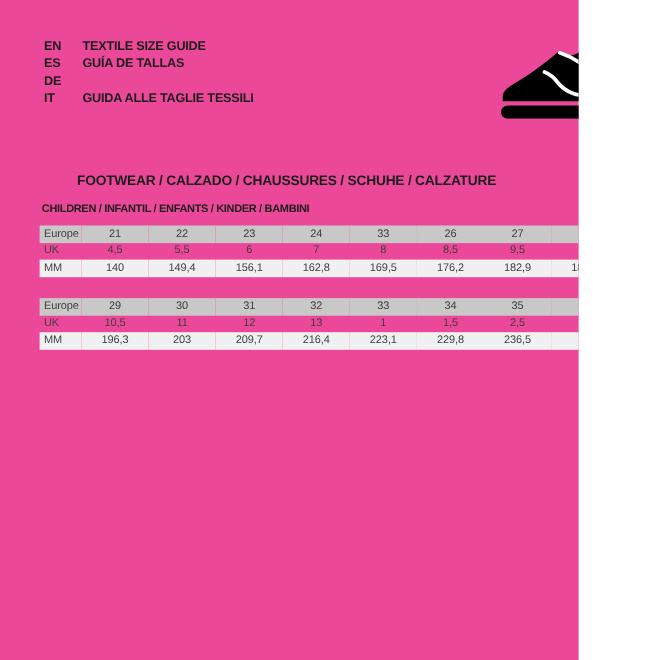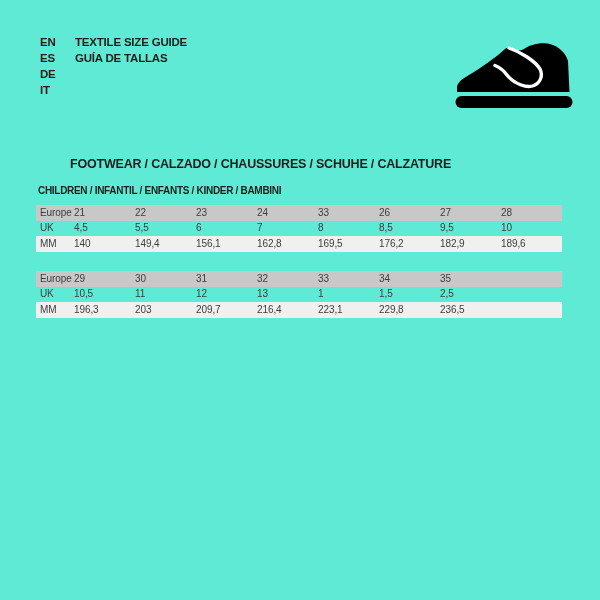--- a/index.html
+++ b/index.html
@@ -1,19 +1,19 @@
 <!DOCTYPE html>
 <html><head>
 <meta charset="utf-8">
 <style>
   * { margin:0; padding:0; box-sizing:border-box; }
   html,body { background:#fff; }
   body { font-family:"Liberation Sans", sans-serif; }
   .page {
-    position:relative; width:600px; height:600px; background:#5eead4;
+    position:relative; width:526px; height:600px; background:#ec4899;
     overflow:hidden; color:#1d1d1b;
   }
   
   .lang-block { position:absolute; left:40px; top:34px; }
   .lang-row { display:flex; height:16px; align-items:center;
               font-weight:bold; font-size:11.5px; letter-spacing:-0.2px; color:#1d1d1b; }
   .lang-code { width:35px; }
   .lang-title { white-space:nowrap; }
   
   .shoe-wrap { position:absolute; left:455px; top:42px; width:118px; height:66px; }
@@ -21,21 +21,21 @@
   .doc-title { position:absolute; left:38px; top:157px; font-size:12.5px;
                font-weight:bold; letter-spacing:-0.2px; color:#1d1d1b; white-space:nowrap;margin-left:32px; }
   .doc-subtitle { position:absolute; left:38px; top:185px; font-size:10px;
                   font-weight:bold; letter-spacing:-0.3px; color:#1d1d1b; white-space:nowrap; }
   
   .size-table { position:absolute; left:36px; width:526px;
                 border-collapse:collapse; table-layout:fixed;
                 font-size:10px; color:#3d3d3d; letter-spacing:-0.1px; }
   .size-table.t1 { top:205px; }
   .size-table.t2 { top:271px; }
-  .size-table td { height:15.5px; padding:0; 
+  .size-table td { height:15.5px; padding:0; text-align:center;
                    vertical-align:middle; line-height:1; white-space:nowrap; }
   .size-table td.rowlabel { text-align:left; padding-left:4px; }
   .size-table tr.hdr { background:#c8c8c8; }
   .size-table tr.alt { background:#f0f0f0; }
 </style>
 </head>
 <body>
 
 <div class="page">
 
@@ -46,20 +46,21 @@
     </div>
     <div class="lang-row">
       <span class="lang-code">ES</span>
       <span class="lang-title">GUÍA DE TALLAS</span>
     </div>
     <div class="lang-row">
       <span class="lang-code">DE</span>
     </div>
     <div class="lang-row">
       <span class="lang-code">IT</span>
+      <span class="lang-title">GUIDA ALLE TAGLIE TESSILI</span>
     </div>
   </div>
 
   <div class="shoe-wrap">
     <svg viewBox="0 0 118 66" width="118" height="66" aria-hidden="true">
       <path d="M 2,50 L 2,46 C 2,42 5,38.5 10,35.5 L 14,33 C 26,26 40,16 50,7
                C 52.5,5 55.5,4.8 57.5,6.2 C 61,8.8 64.5,9 68.5,7.2
                C 74,3.5 82,0.8 90,1.3 C 101,2.2 110,9 113,19 L 114.5,50 Z" fill="#000"></path>
       <path d="M 54,6 C 66,10 80,19 85,27 C 88,33 86,40 79,43.5
                C 72,46.5 59,42 52,33 C 49,29 45,25.5 40,23.5" fill="none" stroke="#fff" stroke-width="3.4" stroke-linecap="round"></path>

